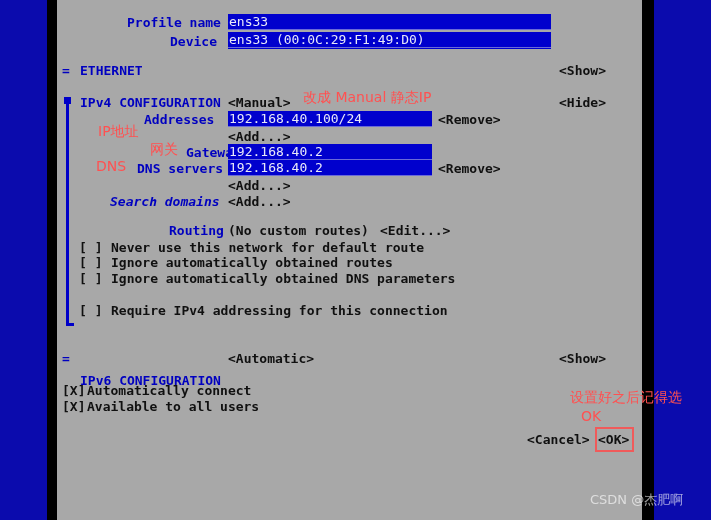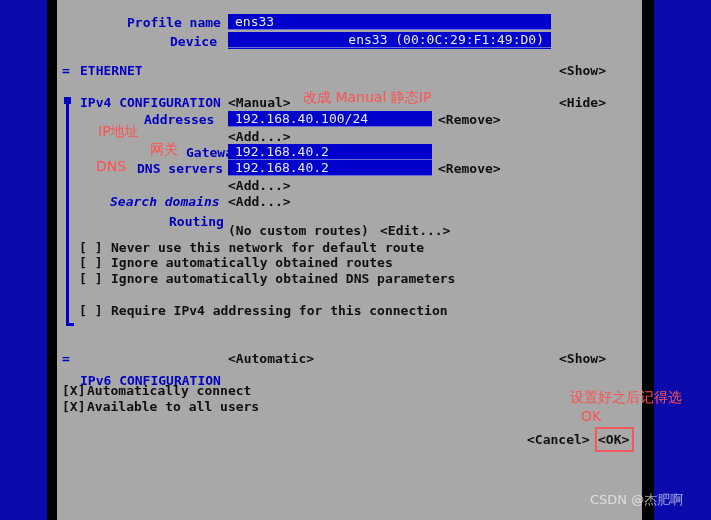--- a/index.html
+++ b/index.html
@@ -68,21 +68,21 @@
   
   .field {
     position: absolute;
     background: #0000cd;
     color: #c8c8e8;
     font-family: "DejaVu Sans Mono", "Liberation Mono", monospace;
     font-size: 13px;
     line-height: 16px;
     white-space: pre;
     box-sizing: border-box;
-    padding: 0 7px;
+    padding: 0 1px;
     overflow: hidden;
   }
   .field .val { color: #e8e8f8; }
   .field-underline {
     position: absolute;
     background: #6a6ad8;
     height: 1px;
   }
 
   
@@ -125,21 +125,21 @@
   <div class="dialog-shadow-right"></div>
   <div class="dialog-inner"></div>
 
   <div class="layer">
 
     <div class="txt blue" style="left:127px; top:15px;">Profile name</div>
     <div class="field" style="left:228px; top:14px; width:323px; height:16px;"><span class="val">ens33</span></div>
     <div class="field-underline" style="left:228px; top:29px; width:323px;"></div>
 
     <div class="txt blue" style="left:170px; top:34px;">Device</div>
-    <div class="field" style="left:228px; top:32px; width:323px; height:17px;text-align:right;"><span class="val">ens33 (00:0C:29:F1:49:D0)</span></div>
+    <div class="field" style="left:228px; top:32px; width:323px; height:17px;"><span class="val">ens33 (00:0C:29:F1:49:D0)</span></div>
     <div class="field-underline" style="left:228px; top:47px; width:323px;"></div>
 
     <div class="txt blue" style="left:62px; top:63px;">=</div>
     <div class="txt blue" style="left:80px; top:63px;">ETHERNET</div>
     <div class="txt black" style="left:559px; top:63px;">&lt;Show&gt;</div>
 
     <div class="sq" style="left:64px; top:97px;"></div>
     <div class="bracket" style="left:66px; top:104px; height:222px;"></div>
 
     <div class="txt blue" style="left:80px; top:95px;">IPv4 CONFIGURATION</div>
@@ -162,21 +162,21 @@
     <div class="txt redcn" style="left:96px; top:159px;">DNS</div>
     <div class="txt blue" style="left:137px; top:161px;">DNS servers</div>
     <div class="field" style="left:228px; top:160px; width:204px; height:16px;"><span class="val">192.168.40.2</span></div>
     <div class="field-underline" style="left:228px; top:175px; width:204px;"></div>
     <div class="txt black" style="left:438px; top:161px;">&lt;Remove&gt;</div>
     <div class="txt black" style="left:228px; top:178px;">&lt;Add...&gt;</div>
 
     <div class="txt blue" style="left:110px; top:194px;font-style:italic;">Search domains</div>
     <div class="txt black" style="left:228px; top:194px;">&lt;Add...&gt;</div>
 
-    <div class="txt blue" style="left:169px; top:214px;">Routing</div>
+    <div class="txt blue" style="left:169px; top:223px;">Routing</div>
     <div class="txt black" style="left:228px; top:223px;">(No custom routes)</div>
     <div class="txt black" style="left:380px; top:223px;">&lt;Edit...&gt;</div>
 
     <div class="txt black" style="left:79px; top:240px;">[ ]</div>
     <div class="txt black" style="left:111px; top:240px;">Never use this network for default route</div>
 
     <div class="txt black" style="left:79px; top:255px;">[ ]</div>
     <div class="txt black" style="left:111px; top:255px;">Ignore automatically obtained routes</div>
 
     <div class="txt black" style="left:79px; top:271px;">[ ]</div>

